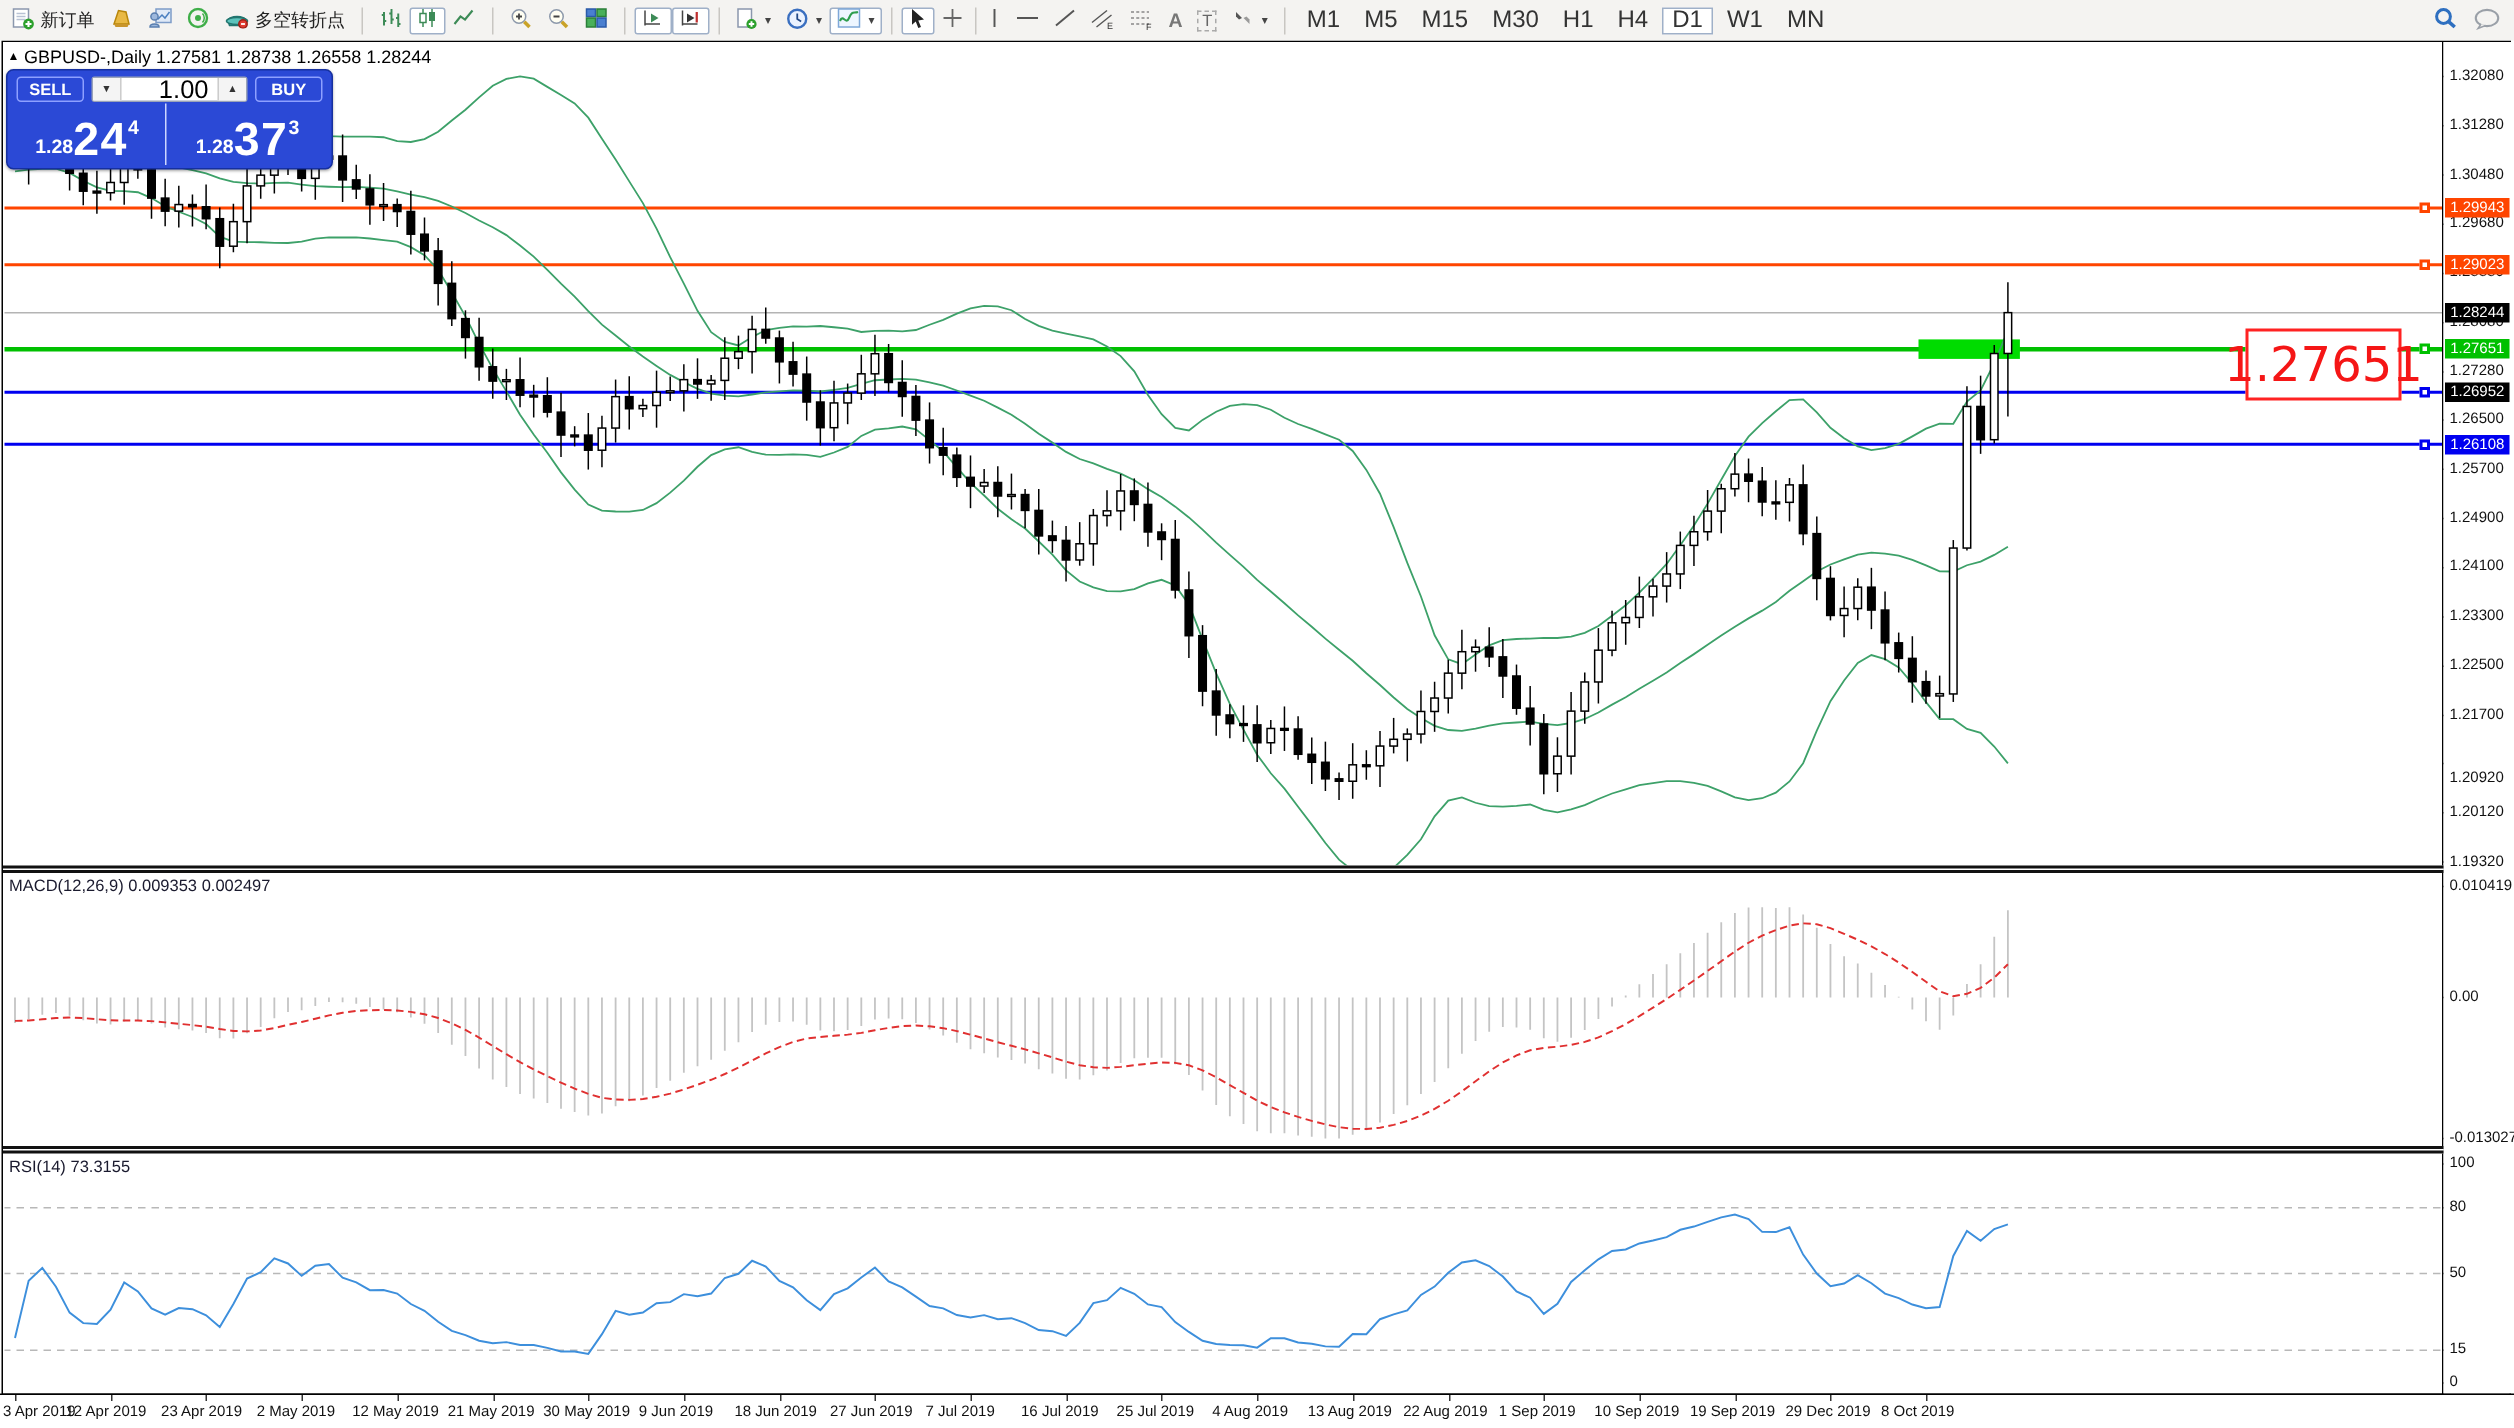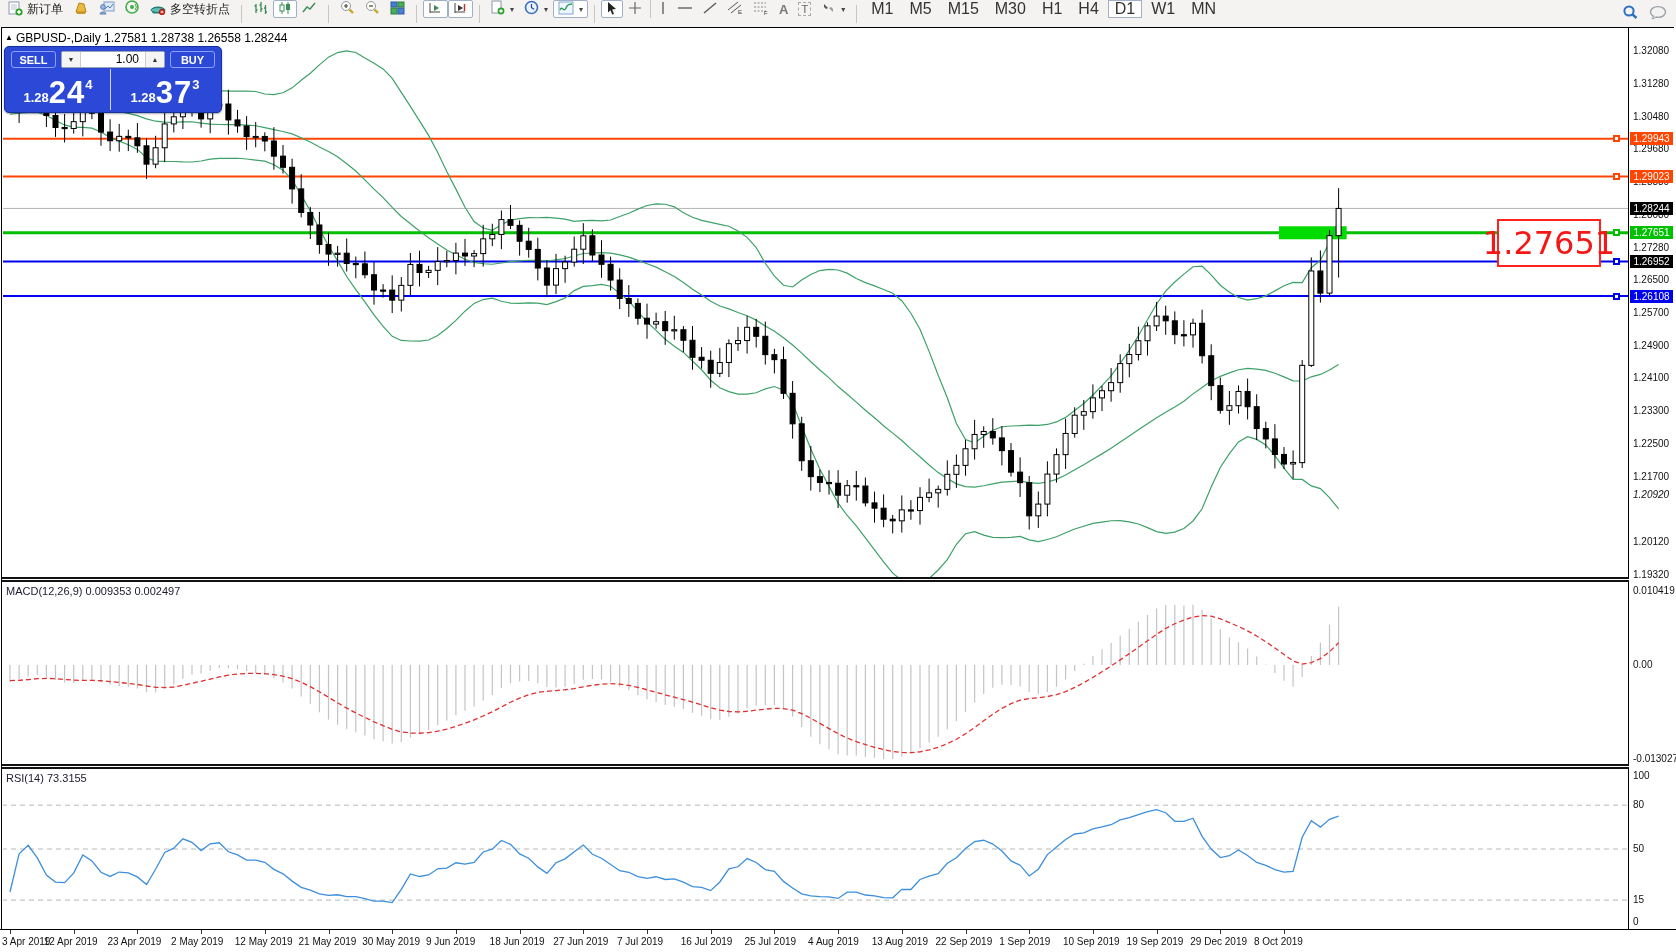--- a/index.html
+++ b/index.html
@@ -1,21 +1,21 @@
 <!DOCTYPE html>
 <html><head>
 <meta charset="utf-8">
 <style>
   html,body{margin:0;padding:0;background:#e8e8e8;}
   #app{position:relative;width:1676px;height:952px;background:#fff;overflow:hidden;
        font-family:"Liberation Sans",sans-serif;-webkit-font-smoothing:antialiased;}
   
   #toolbar{position:absolute;left:0;top:0;width:1676px;height:27px;background:#f4f3f1;
            display:flex;align-items:center;font-size:12px;color:#222;z-index:30;}
-  .tb-group{display:flex;align-items:flex-start;height:27px;padding:0 3px;}
+  .tb-group{display:flex;align-items:center;height:27px;padding:0 3px;}
   .tb-sep{width:1px;height:18px;background:#c8c6c2;margin:0 3px;}
   .tb-btn{display:flex;align-items:center;gap:4px;padding:2px 4px;border:1px solid transparent;
           border-radius:2px;height:18px;box-sizing:border-box;cursor:default;}
   .tb-btn.pressed{background:#ffffff;border:1px solid #9fb0c8;}
   .tb-btn .caret{font-size:8px;color:#444;margin-left:1px;}
   .tf-btn{padding:2px 6px;margin:0 1px;color:#333;font-size:16px;border:1px solid transparent;height:18px;
           box-sizing:border-box;display:flex;align-items:center;}
   .tf-btn.sel{background:#fff;border:1px solid #9fb0c8;}
   #toolbar-right{margin-left:auto;display:flex;align-items:center;padding-right:8px;gap:10px;}
   .uni-icon{font-size:13px;line-height:13px;}
@@ -44,21 +44,21 @@
   #collapse-tri{position:absolute;left:5px;top:33px;font-size:8px;color:#000;z-index:8;}
   #trade-panel{position:absolute;left:4px;top:46px;width:216px;height:65px;background:#2b49d6;
                border:1px solid #16309f;border-radius:5px;z-index:10;box-shadow:0 1px 2px rgba(0,0,0,.35);}
   .tp-btn{position:absolute;top:4px;height:17px;line-height:16px;width:45px;text-align:center;color:#fff;
           font-size:11px;font-weight:bold;border:1px solid #8ea0ff;border-radius:3px;box-sizing:border-box;}
   #sell-btn{left:6px;} #buy-btn{right:6px;}
   #vol-spinner{position:absolute;left:56px;top:4px;width:104px;height:17px;background:#fff;
                border:1px solid #9aa3b8;border-radius:2px;box-sizing:border-box;display:flex;}
   .spin-btn{width:18px;text-align:center;font-size:7px;color:#333;line-height:15px;background:#f4f4f4;}
   #spin-down{border-right:1px solid #ccc;} #spin-up{border-left:1px solid #ccc;}
-  #vol-value{flex:1;font-size:12px;color:#000;text-align:right;padding-right:6px;line-height:15px;}
+  #vol-value{flex:1;font-size:17px;color:#000;text-align:right;padding-right:6px;line-height:15px;}
   .tp-price{position:absolute;top:22px;bottom:2px;width:104px;display:flex;align-items:flex-end;
             justify-content:center;color:#fff;}
   #sell-price{left:1px;border-right:1px solid #cdd6ff;} #buy-price{left:108px;}
   .tp-small{font-size:13px;font-weight:bold;margin-bottom:5px;}
   .tp-big{font-size:31px;font-weight:bold;line-height:34px;letter-spacing:1px;}
   .tp-sup{font-size:13px;font-weight:bold;margin-bottom:18px;}
   
   #callout-box{position:absolute;left:1497px;top:219px;width:100px;height:44px;background:#fff;
                border:2px solid #ff2222;color:#f51616;font-size:32px;display:flex;align-items:center;
                justify-content:center;z-index:9;font-family:"DejaVu Sans",sans-serif;}
@@ -803,21 +803,21 @@
       <span class="ytick" style="top: 148.328px;">1.28880</span>
       <span class="ytick" style="top: 181.16px;">1.28080</span>
       <span class="ytick" style="top: 213.992px;">1.27280</span>
       <span class="ytick" style="top: 246.003px;">1.26500</span>
       <span class="ytick" style="top: 278.835px;">1.25700</span>
       <span class="ytick" style="top: 311.667px;">1.24900</span>
       <span class="ytick" style="top: 344.499px;">1.24100</span>
       <span class="ytick" style="top: 377.331px;">1.23300</span>
       <span class="ytick" style="top: 410.163px;">1.22500</span>
       <span class="ytick" style="top: 442.995px;">1.21700</span>
-      <span class="ytick" style="top: 461px; font-style: italic;">1.20920</span>
+      <span class="ytick" style="top: 485px;">1.20920</span>
       <span class="ytick" style="top: 507.838px;">1.20120</span>
       <span class="ytick" style="top: 540.67px;">1.19320</span>
       <div class="ytag" style="top: 104.202px; background: rgb(255, 69, 0);">1.29943</div>
       <div class="ytag" style="top: 141.959px; background: rgb(255, 69, 0);">1.29023</div>
       <div class="ytag" style="top: 198.266px; background: rgb(0, 192, 0);">1.27651</div>
       <div class="ytag" style="top: 226.953px; background: #000000;">1.26952</div>
       <div class="ytag" style="top: 261.591px; background: rgb(0, 0, 240);">1.26108</div>
       <div class="ytag" style="top: 173.929px; background: rgb(0, 0, 0);">1.28244</div>
       <span class="ytick" style="top: 557px;">0.010419</span>
       <span class="ytick" style="top: 631px;">0.00</span>
@@ -853,21 +853,21 @@
       <span class="dlabel" style="left: 617px;">7 Jul 2019</span>
       <div class="dtick" style="left: 710.7px;"></div>
       <span class="dlabel" style="left: 680.7px;">16 Jul 2019</span>
       <div class="dtick" style="left: 774.4px;"></div>
       <span class="dlabel" style="left: 744.4px;">25 Jul 2019</span>
       <div class="dtick" style="left: 838.1px;"></div>
       <span class="dlabel" style="left: 808.1px;">4 Aug 2019</span>
       <div class="dtick" style="left: 901.8px;"></div>
       <span class="dlabel" style="left: 871.8px;">13 Aug 2019</span>
       <div class="dtick" style="left: 965.5px;"></div>
-      <span class="dlabel" style="left: 935.5px;">22 Sep 2019</span>
+      <span class="dlabel" style="left: 935.5px;">22 Aug 2019</span>
       <div class="dtick" style="left: 1029.2px;"></div>
       <span class="dlabel" style="left: 999.2px;">1 Sep 2019</span>
       <div class="dtick" style="left: 1092.9px;"></div>
       <span class="dlabel" style="left: 1062.9px;">10 Sep 2019</span>
       <div class="dtick" style="left: 1156.6px;"></div>
       <span class="dlabel" style="left: 1126.6px;">19 Sep 2019</span>
       <div class="dtick" style="left: 1220.3px;"></div>
       <span class="dlabel" style="left: 1190.3px;">29 Dec 2019</span>
       <div class="dtick" style="left: 1284px;"></div>
       <span class="dlabel" style="left: 1254px;">8 Oct 2019</span>

